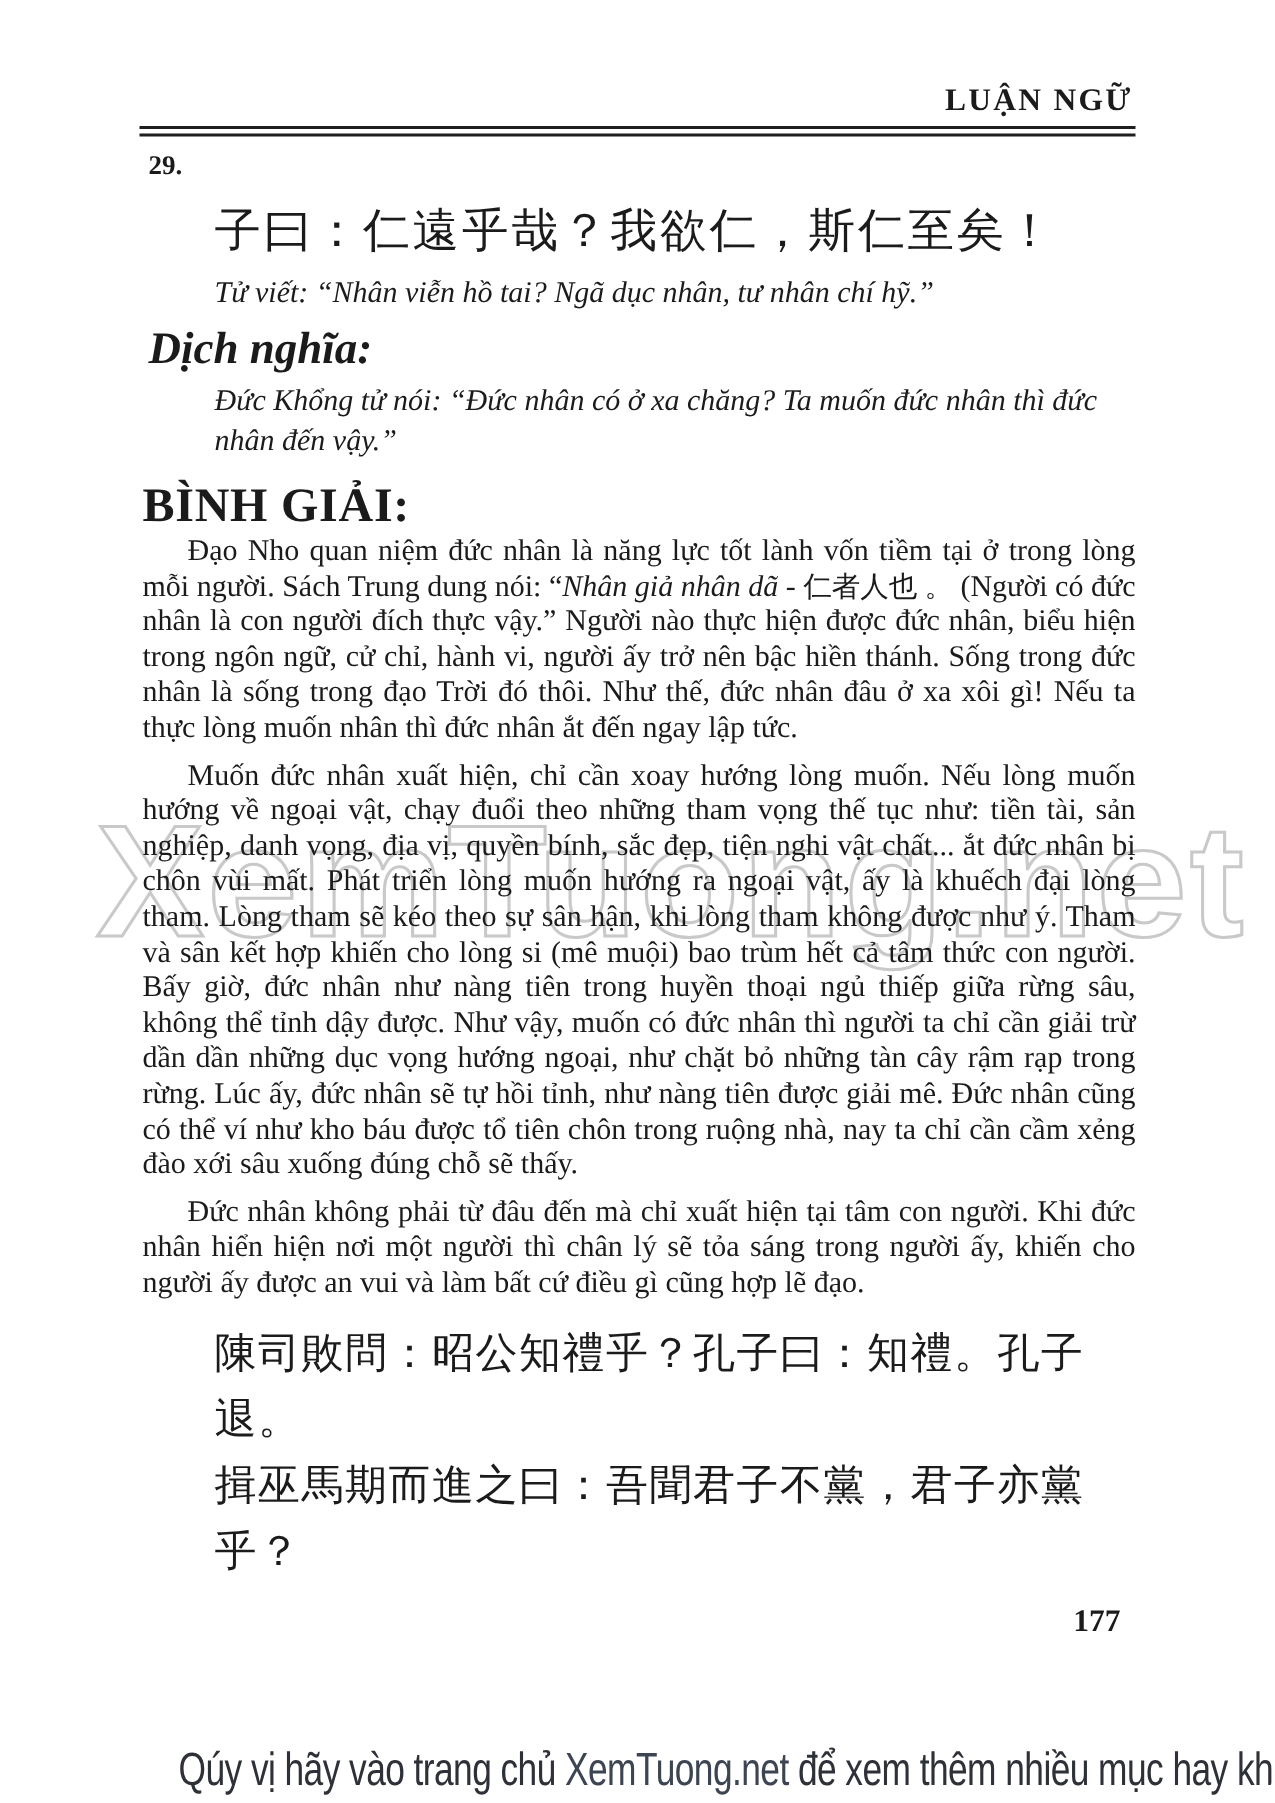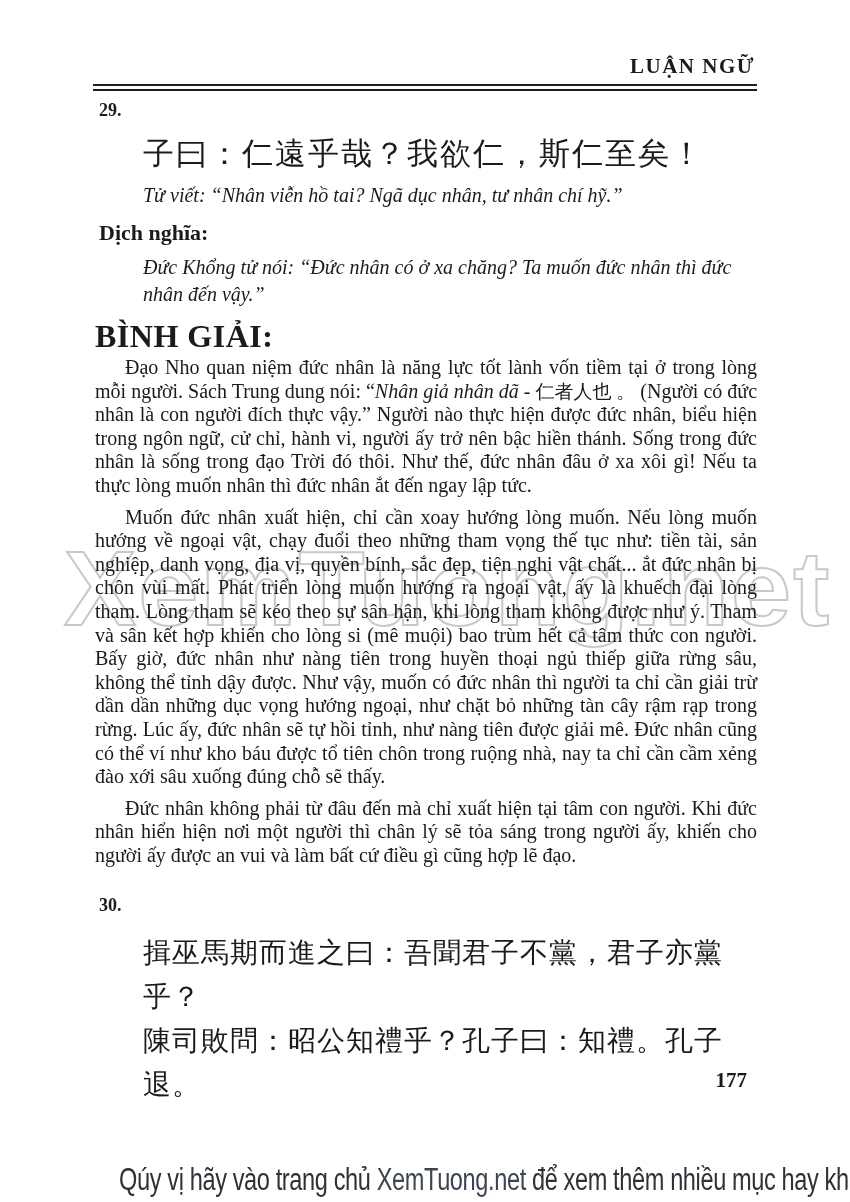--- a/index.html
+++ b/index.html
@@ -41,21 +41,21 @@
     font-size:18px;font-weight:bold;margin:0 0 0 4px;line-height:24px;
   }
   .chinese-main{
     font-size:31px;line-height:40px;margin:12px 0 0 48px;
     letter-spacing:2px;
   }
   .translit{
     font-style:italic;font-size:20px;line-height:26px;margin:8px 0 0 48px;
   }
   .dich-nghia{
-    font-weight:bold;font-size:22px;line-height:26px;
+    font-weight:bold;font-style:italic;font-size:30px;line-height:26px;
     margin:12px 0 0 4px;
   }
   .translation{
     font-style:italic;font-size:20px;line-height:27px;
     margin:8px 0 0 48px;width:612px;
   }
   .binh-giai{
     font-weight:bold;font-size:32px;line-height:28px;margin:14px 0 0 0;
     letter-spacing:0.5px;
   }
@@ -113,25 +113,24 @@
     <div class="translation">Đức Khổng tử nói: “Đức nhân có ở xa chăng? Ta muốn đức nhân thì đức nhân đến vậy.”</div>
 
     <div class="binh-giai">BÌNH GIẢI:</div>
 
     <p class="body"><span>Đạo Nho quan niệm đức nhân là năng lực tốt lành vốn tiềm tại ở trong lòng mỗi người. Sách Trung dung nói: “</span><span class="italic-run">Nhân giả nhân dã</span><span> - </span><span class="cjk-run">仁者人也 。</span><span> (Người có đức nhân là con người đích thực vậy.” Người nào thực hiện được đức nhân, biểu hiện trong ngôn ngữ, cử chỉ, hành vi, người ấy trở nên bậc hiền thánh. Sống trong đức nhân là sống trong đạo Trời đó thôi. Như thế, đức nhân đâu ở xa xôi gì! Nếu ta thực lòng muốn nhân thì đức nhân ắt đến ngay lập tức.</span></p>
 
     <p class="body">Muốn đức nhân xuất hiện, chỉ cần xoay hướng lòng muốn. Nếu lòng muốn hướng về ngoại vật, chạy đuổi theo những tham vọng thế tục như: tiền tài, sản nghiệp, danh vọng, địa vị, quyền bính, sắc đẹp, tiện nghi vật chất... ắt đức nhân bị chôn vùi mất. Phát triển lòng muốn hướng ra ngoại vật, ấy là khuếch đại lòng tham. Lòng tham sẽ kéo theo sự sân hận, khi lòng tham không được như ý. Tham và sân kết hợp khiến cho lòng si (mê muội) bao trùm hết cả tâm thức con người. Bấy giờ, đức nhân như nàng tiên trong huyền thoại ngủ thiếp giữa rừng sâu, không thể tỉnh dậy được. Như vậy, muốn có đức nhân thì người ta chỉ cần giải trừ dần dần những dục vọng hướng ngoại, như chặt bỏ những tàn cây rậm rạp trong rừng. Lúc ấy, đức nhân sẽ tự hồi tỉnh, như nàng tiên được giải mê. Đức nhân cũng có thể ví như kho báu được tổ tiên chôn trong ruộng nhà, nay ta chỉ cần cầm xẻng đào xới sâu xuống đúng chỗ sẽ thấy.</p>
 
     <p class="body">Đức nhân không phải từ đâu đến mà chỉ xuất hiện tại tâm con người. Khi đức nhân hiển hiện nơi một người thì chân lý sẽ tỏa sáng trong người ấy, khiến cho người ấy được an vui và làm bất cứ điều gì cũng hợp lẽ đạo.</p>
 
-    <div class="sec-num sec-num-30">30.</div>
 
     <div class="chinese-block">
+      <div>陳司敗問：昭公知禮乎？孔子曰：知禮。孔子退。</div>
       <div>揖巫馬期而進之曰：吾聞君子不黨，君子亦黨乎？</div>
-      <div>陳司敗問：昭公知禮乎？孔子曰：知禮。孔子退。</div>
     </div>
 
   </div>
 
   <div class="page-number">177</div>
 
   <div class="footer">
     <span class="footer-inner"><span>Qúy vị hãy vào trang chủ </span><span class="footer-site">XemTuong.net</span><span> để xem thêm nhiều mục hay khác</span></span>
   </div>
 

